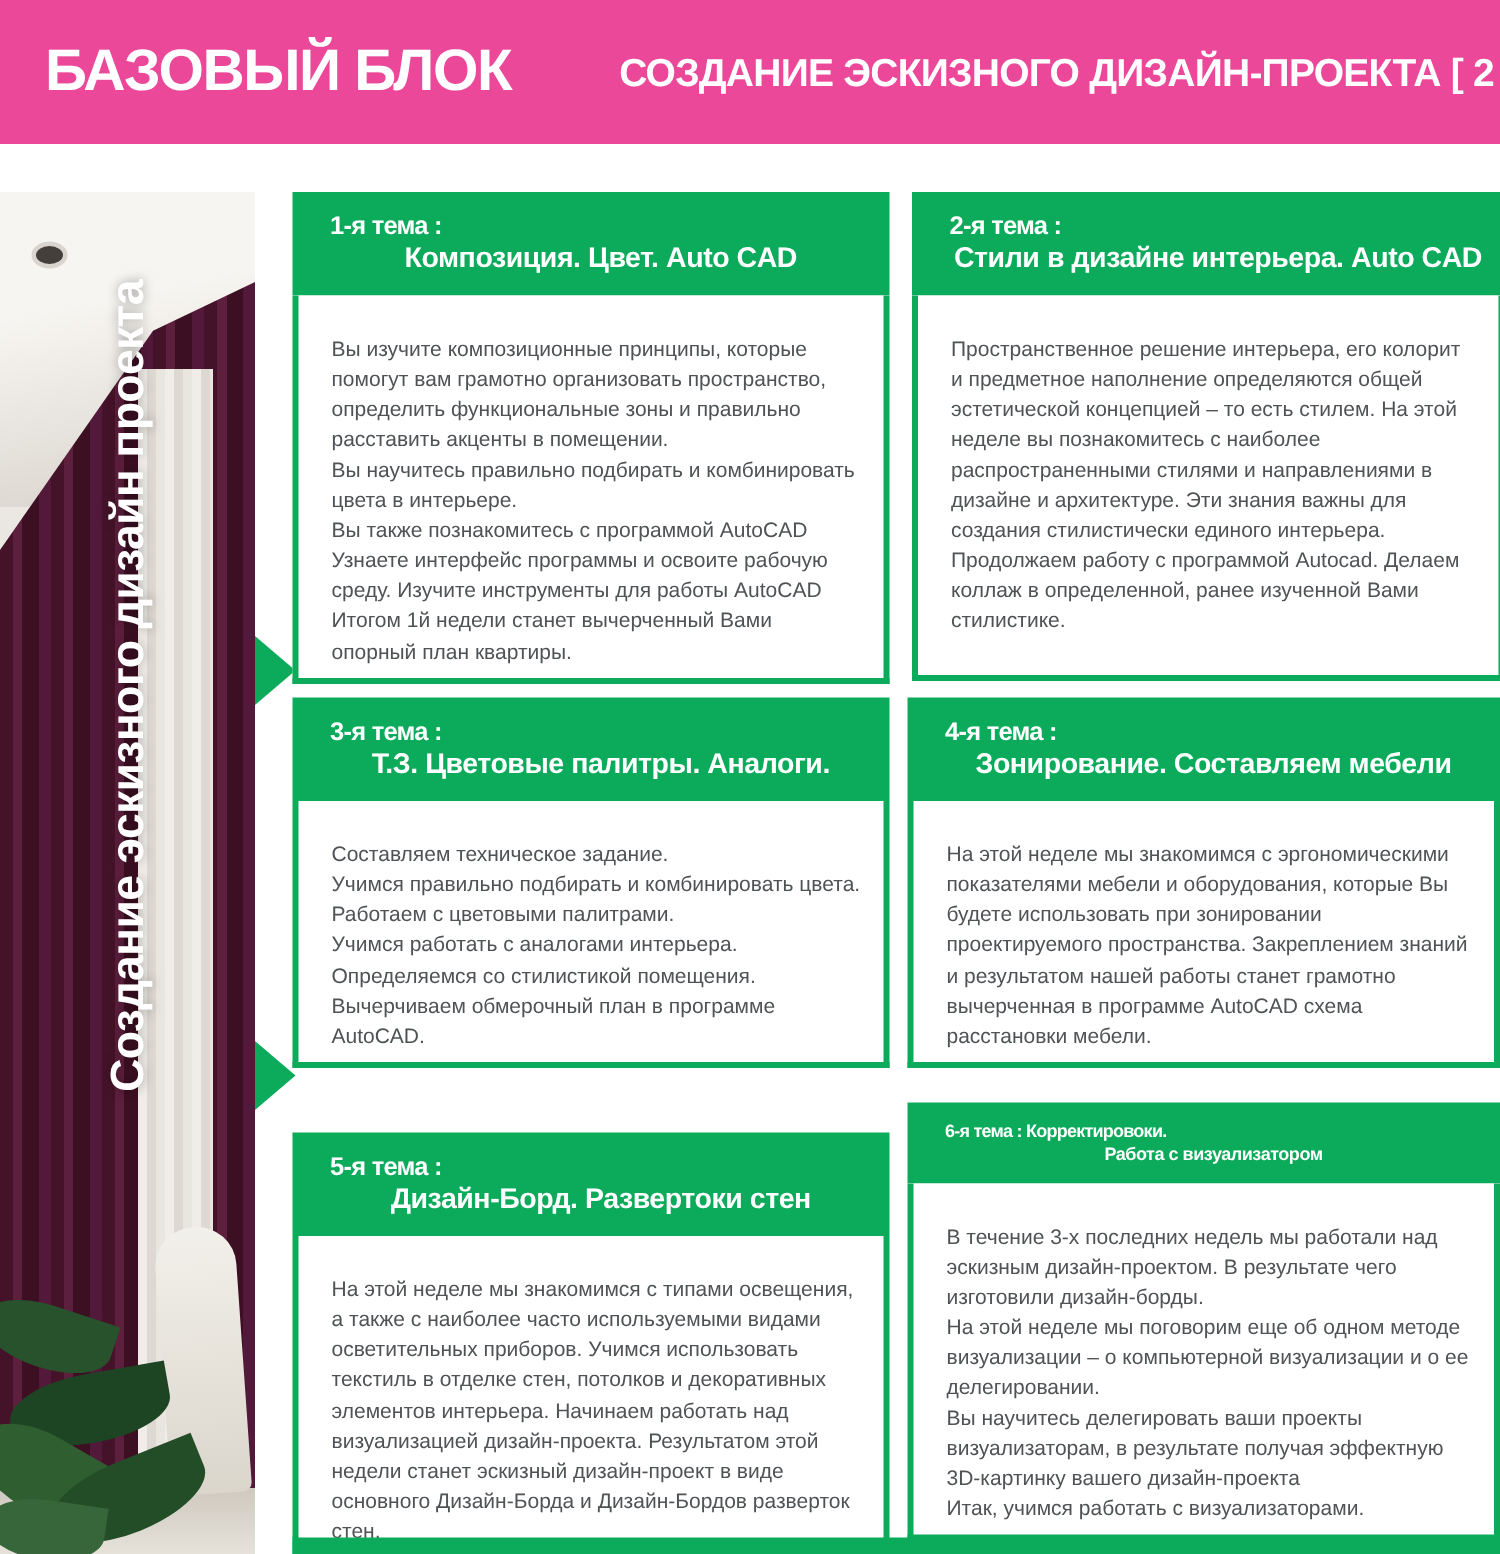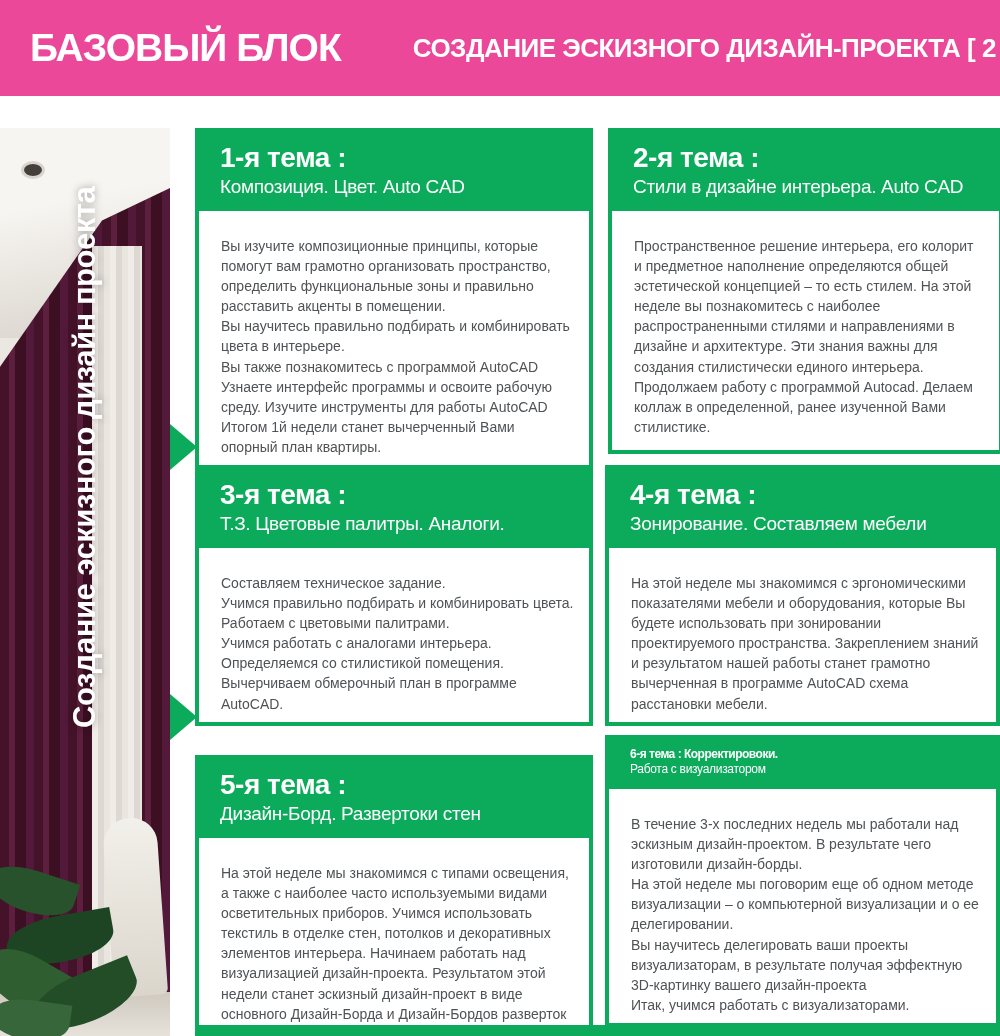--- a/index.html
+++ b/index.html
@@ -79,22 +79,22 @@
   .card { position:absolute; display:flex; flex-direction:column; }
   .c1 { left:195px; top:128px; width:398px; height:326px; }
   .c2 { left:608px; top:128px; width:395px; height:326px; }
   .c3 { left:195px; top:465px; width:398px; height:241px; }
   .c4 { left:605px; top:465px; width:395px; height:216px; }
   .c5 { left:195px; top:755px; width:398px; height:260px; }
   .c6 { left:605px; top:735px; width:395px; height:284px; }
   .card-head {
     background:#0bab5b; color:#ffffff; padding:12px 12px 11px 25px;
   }
-  .card-head .l1 { font-size:28px; font-weight:bold; line-height:1.25; letter-spacing:-0.5px; }
-  .card-head .l2 { font-size:19px; font-weight:normal; line-height:1.3; letter-spacing:-0.3px; }
+  .card-head .l1 { font-size:17px; font-weight:bold; line-height:1.25; letter-spacing:-0.5px; }
+  .card-head .l2 { font-size:19px; font-weight:bold; line-height:1.3; letter-spacing:-0.3px;text-align:center; }
   .c6 .card-head .l1, .c6 .card-head .l2 { font-size:12px; }
   .card-body {
     flex:1; background:#ffffff; border:4px solid #0bab5b; border-top:none;
     padding:25px 14px 8px 22px; font-size:14px; line-height:1.44;
     color:#4f5356; white-space:pre-line;
   }
   
   .bottom-strip {
     position:absolute; left:195px; top:1025px; width:805px; height:11px;
     background:#0bab5b;

